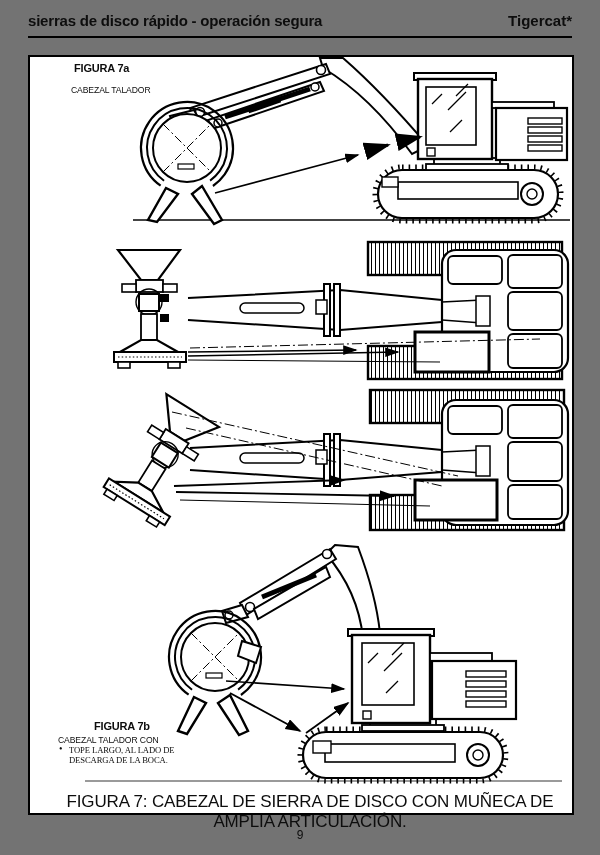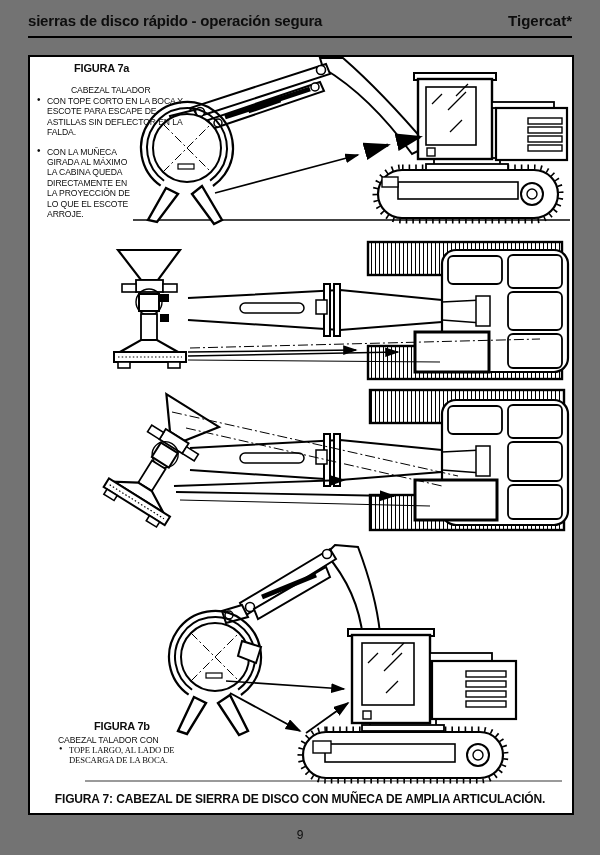--- a/index.html
+++ b/index.html
@@ -10,46 +10,42 @@
   .hdr-brand{left:28px;top:12px;width:544px;text-align:right;font-size:15px;font-weight:bold;}
   .hdr-rule{left:28px;top:36px;width:544px;height:2px;background:#000;}
   .fig-frame{left:28px;top:55px;width:542px;height:756px;border:2px solid #000;background:#fff;}
   .fig-label{font-size:11px;font-weight:bold;letter-spacing:-0.2px;z-index:3;margin-left:36px;}
   .smalltxt{font-size:8.6px;line-height:10.4px;letter-spacing:-0.1px;z-index:3;}
   ul.blist{margin:0;padding:0;list-style:none;}
   ul.blist li{position:relative;padding-left:11px;}
   ul.blist li::before{content:"\2022";position:absolute;left:1px;top:-1px;font-size:10px;}
   ul.gap li + li{margin-top:9px;}
   .note{z-index:3;}
-  .caption{left:30px;top:792px;width:540px;text-align:center;font-size:12px;
-           font-weight:bold;letter-spacing:-0.15px;z-index:3;}
+  .caption{left:40px;top:792px;width:540px;text-align:center;font-size:17px;
+           font-weight:normal;letter-spacing:-0.15px;z-index:3;}
   .pageno{left:0;top:828px;width:600px;text-align:center;font-size:12px;}
   .groundA{left:133px;top:219px;width:437px;height:2px;background:#444;z-index:0;}
   .groundB{left:85px;top:780px;width:477px;height:2px;background:#9a9a9a;z-index:0;}
   svg.illu{position:absolute;z-index:1;overflow:visible;}
   svg .ln{stroke:#000;fill:none;}
   svg .wf{stroke:#000;fill:#fff;}
 </style>
 </head>
 <body>
 
 <div class="page">
 
   <div class="abs hdr-title">sierras de disco rápido - operación segura</div>
   <div class="abs hdr-brand">Tigercat*</div>
   <div class="abs hdr-rule"></div>
 
   <div class="abs fig-frame"></div>
 
   <div class="abs fig-label" style="left:38px;top:62px;">FIGURA 7a</div>
   <div class="abs smalltxt" style="left:36px;top:85px;margin-left:35px;">CABEZAL TALADOR</div>
-  <ul class="abs smalltxt blist gap" style="left:36px;top:96px;width:152px;">
-    <li>CON TOPE CORTO EN LA BOCA Y ESCOTE PARA ESCAPE DE ASTILLAS SIN DEFLECTOR EN LA FALDA.</li>
-    <li style="width:86px;">CON LA MUÑECA GIRADA AL MÁXIMO LA CABINA QUEDA DIRECTAMENTE EN LA PROYECCIÓN DE LO QUE EL ESCOTE ARROJE.</li>
-  </ul>
 
   <div class="abs groundA"></div>
   <div class="abs groundB"></div>
 
   <svg class="illu" style="left:130px;top:58px;" width="440" height="165" viewBox="0 0 440 165">
     <defs>
       <marker id="mA" markerWidth="10" markerHeight="8" refX="8" refY="3" orient="auto">
         <path d="M0,0 L9,3 L0,6 Z" fill="#000"></path>
       </marker>
     </defs>

